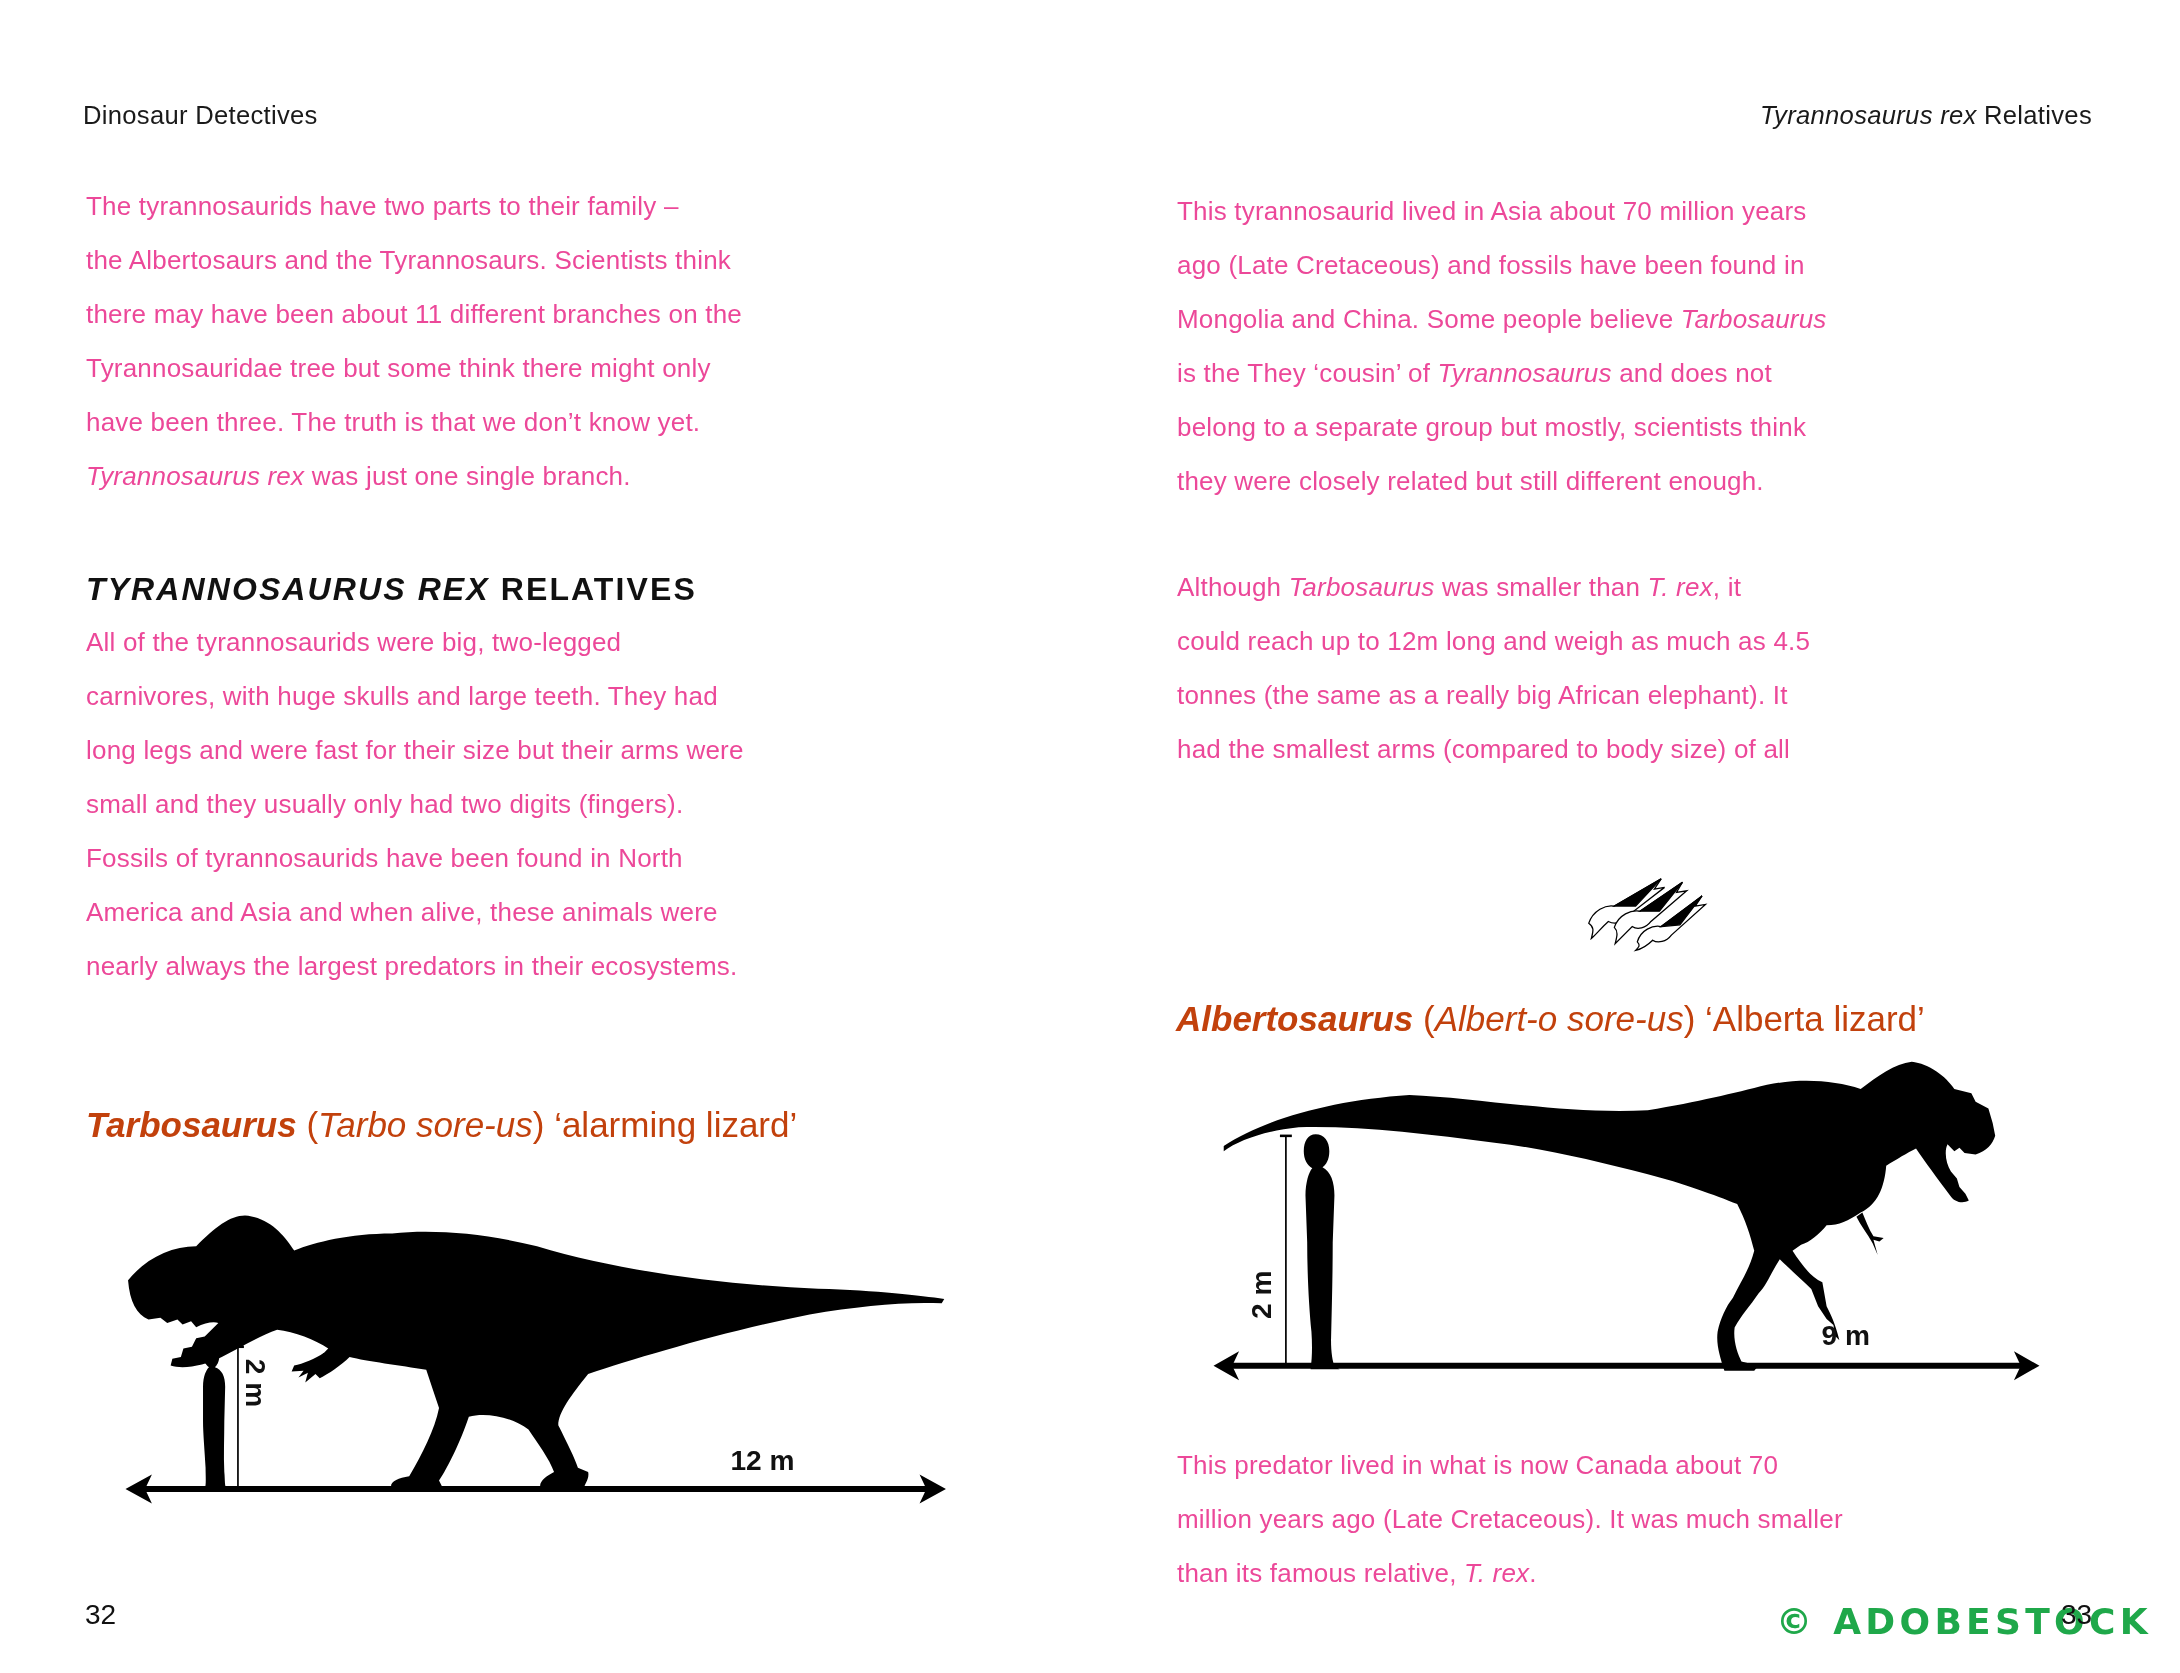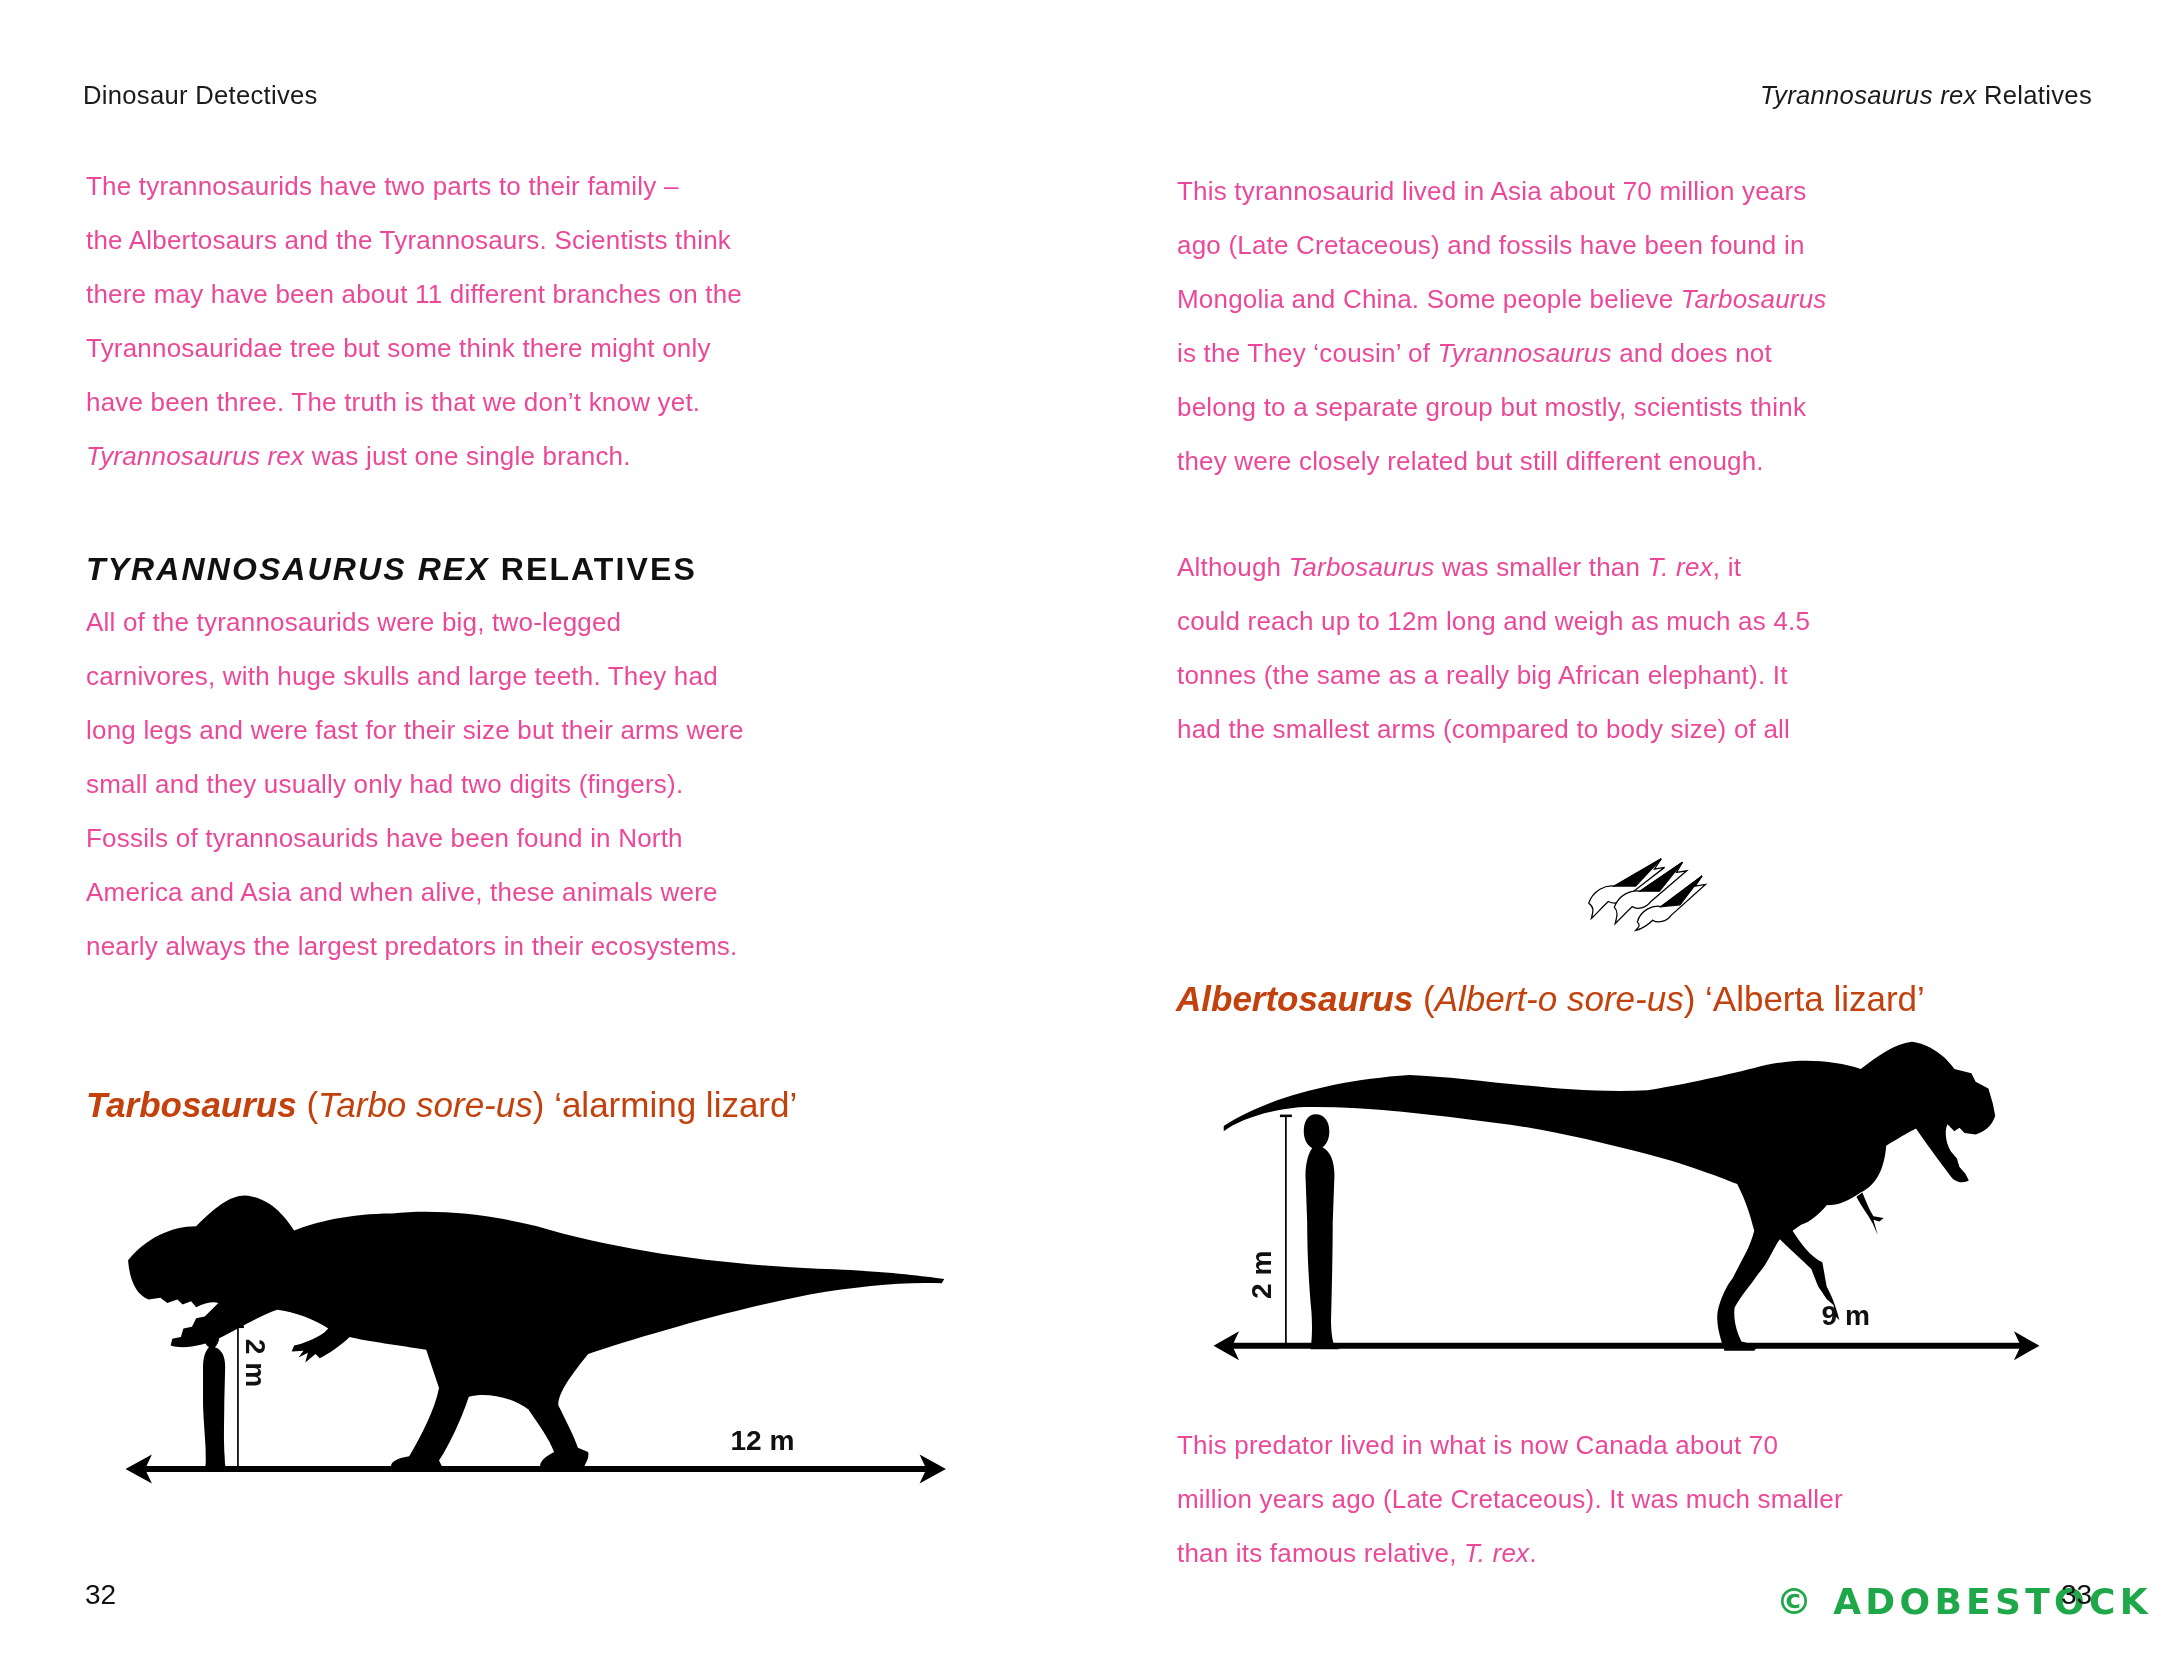--- a/index.html
+++ b/index.html
@@ -1,18 +1,18 @@
 <!DOCTYPE html>
 <html style="font-size:13.6px"><head>
 <meta charset="utf-8">
 <style>
   html, body { margin: 0; padding: 0; background: #ffffff; }
   body { width: 2181px; height: 1674px; position: relative; overflow: hidden;
          font-family: "Liberation Sans", "DejaVu Sans", sans-serif; color: #111111; }
-  .abs { position: absolute; }
+  .abs { position: absolute; margin-top: 20px; }
   .running-head { font-size: 25.6px; line-height: 31px; color: #1a1a1a; letter-spacing: 0.3px; white-space: nowrap; }
   .body-text { font-size: 26px; line-height: 54px; color: #ec4899; letter-spacing: 0.2px; }
   .body-text p { margin: 0; white-space: nowrap; }
   .section-heading { font-size: 32px; line-height: 54px; font-weight: bold; letter-spacing: 2.1px; white-space: nowrap; color: #111; }
   .caption { font-size: 35px; line-height: 43px; white-space: nowrap; color: #c2410c; }
   .caption .genus { font-weight: bold; font-style: italic; }
   .caption .pron { font-style: italic; }
   em, .it { font-style: italic; }
   .page-num { font-size: 28px; line-height: 31px; color: #111; }
   .watermark { font-size: 36px; line-height: 34px; font-weight: bold; color: #1fa84a; letter-spacing: 4.3px; white-space: nowrap; font-family: "DejaVu Sans", sans-serif; }

